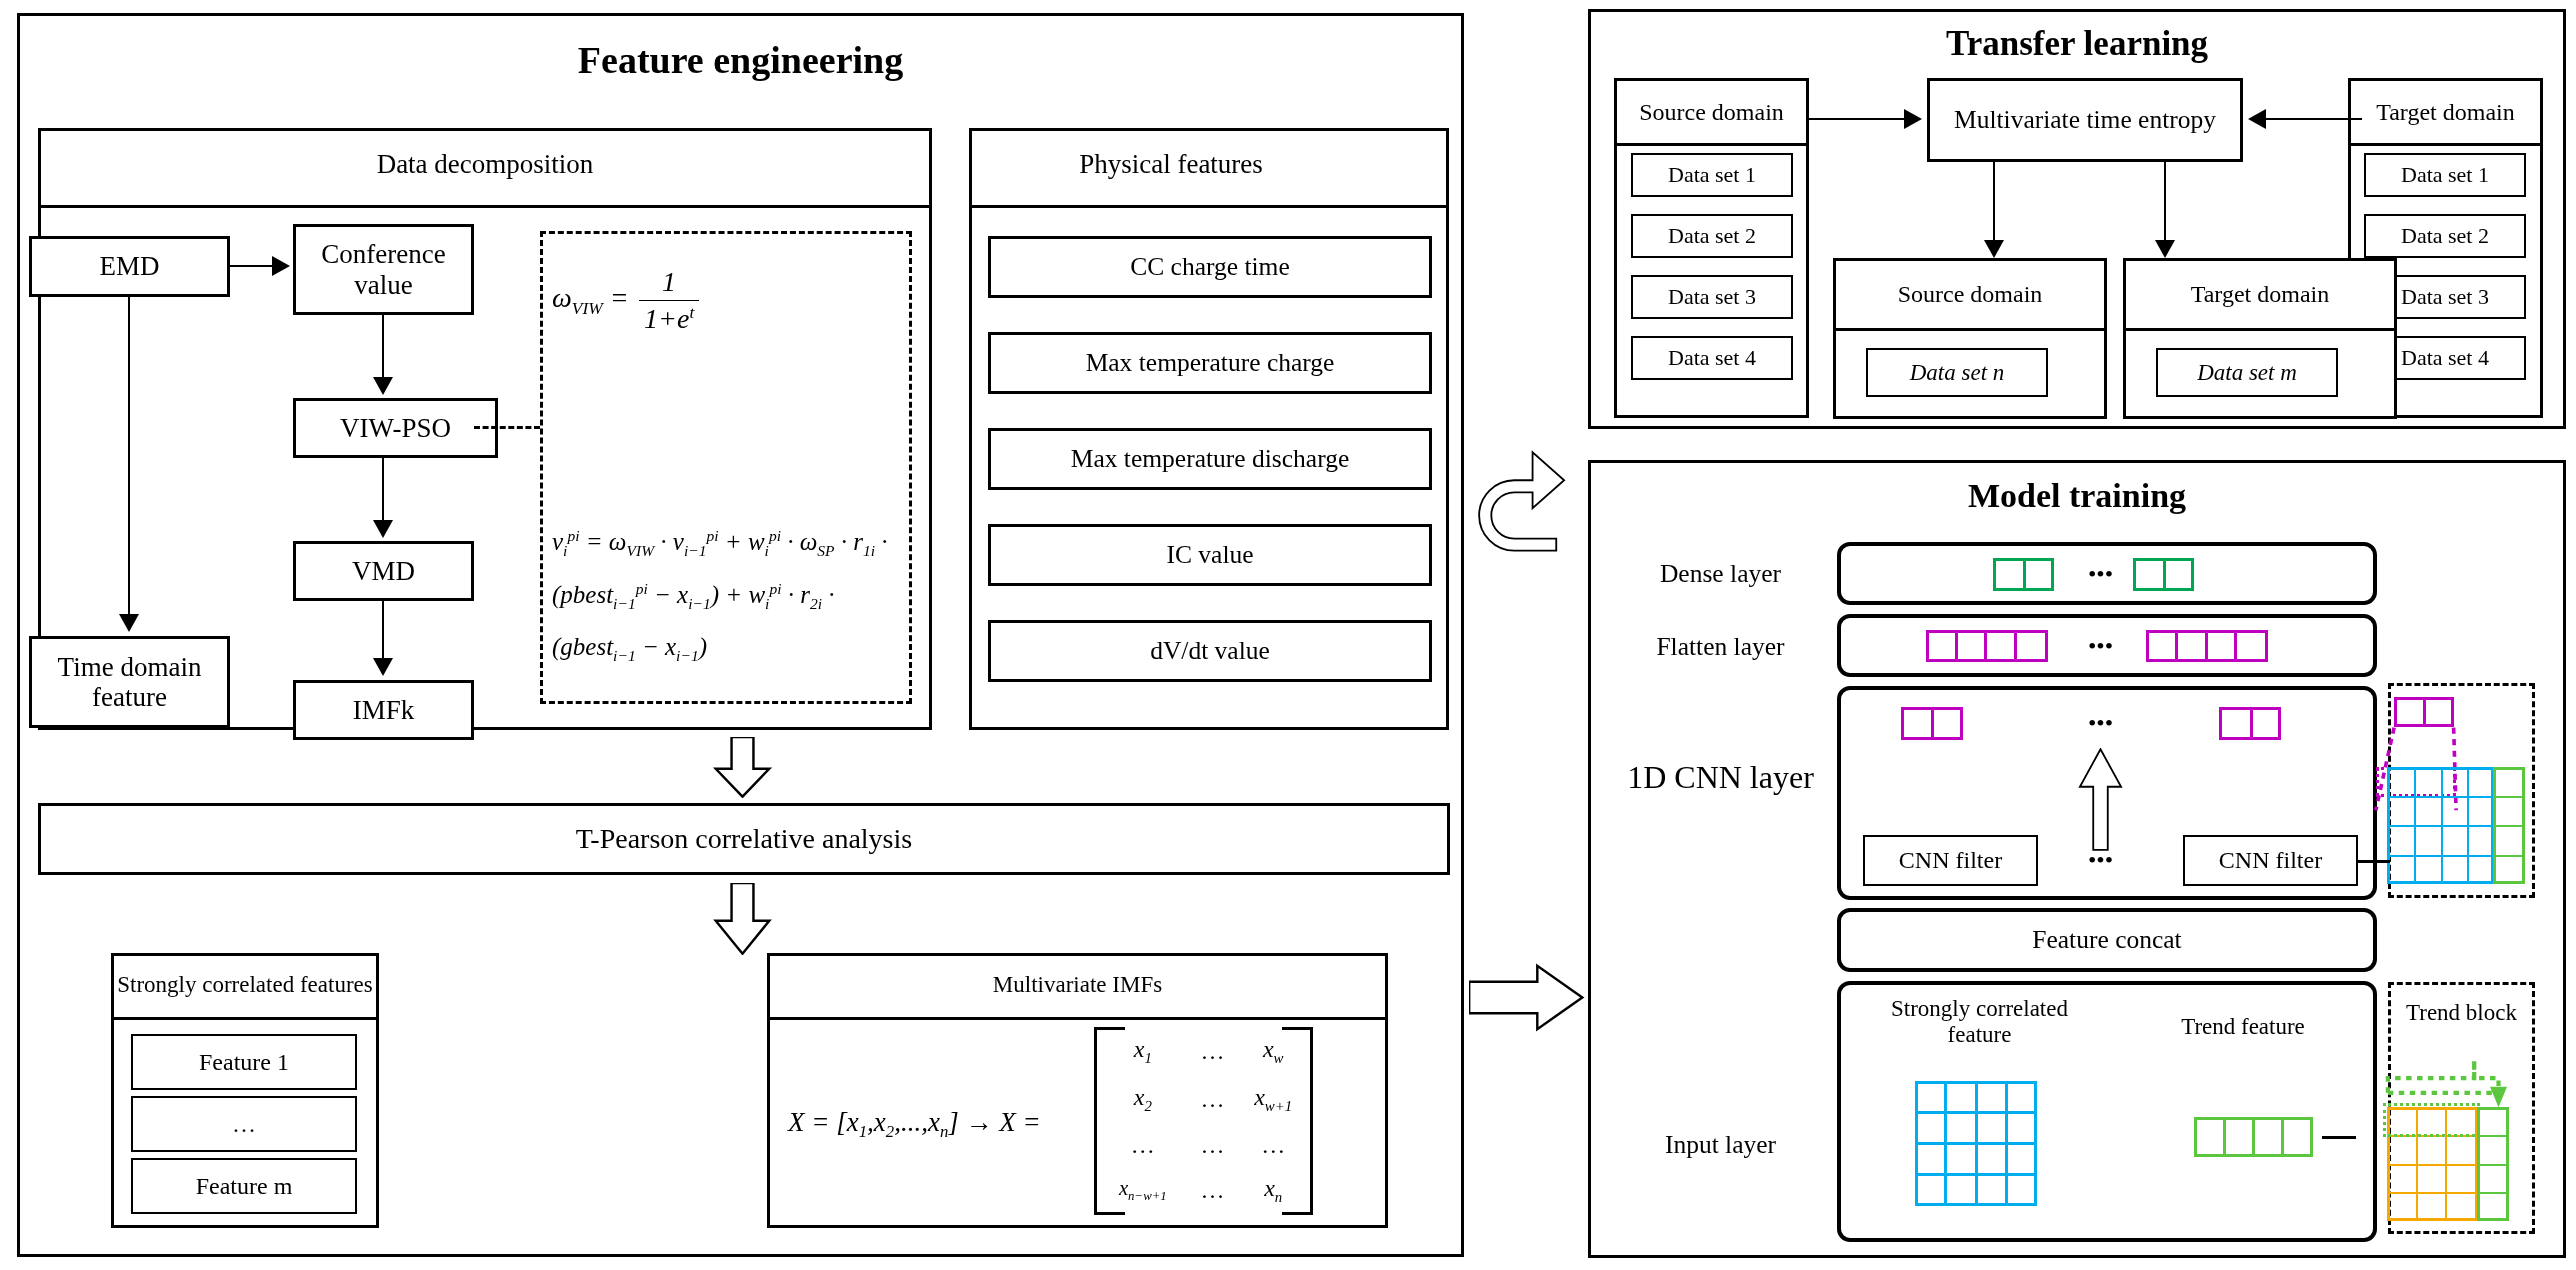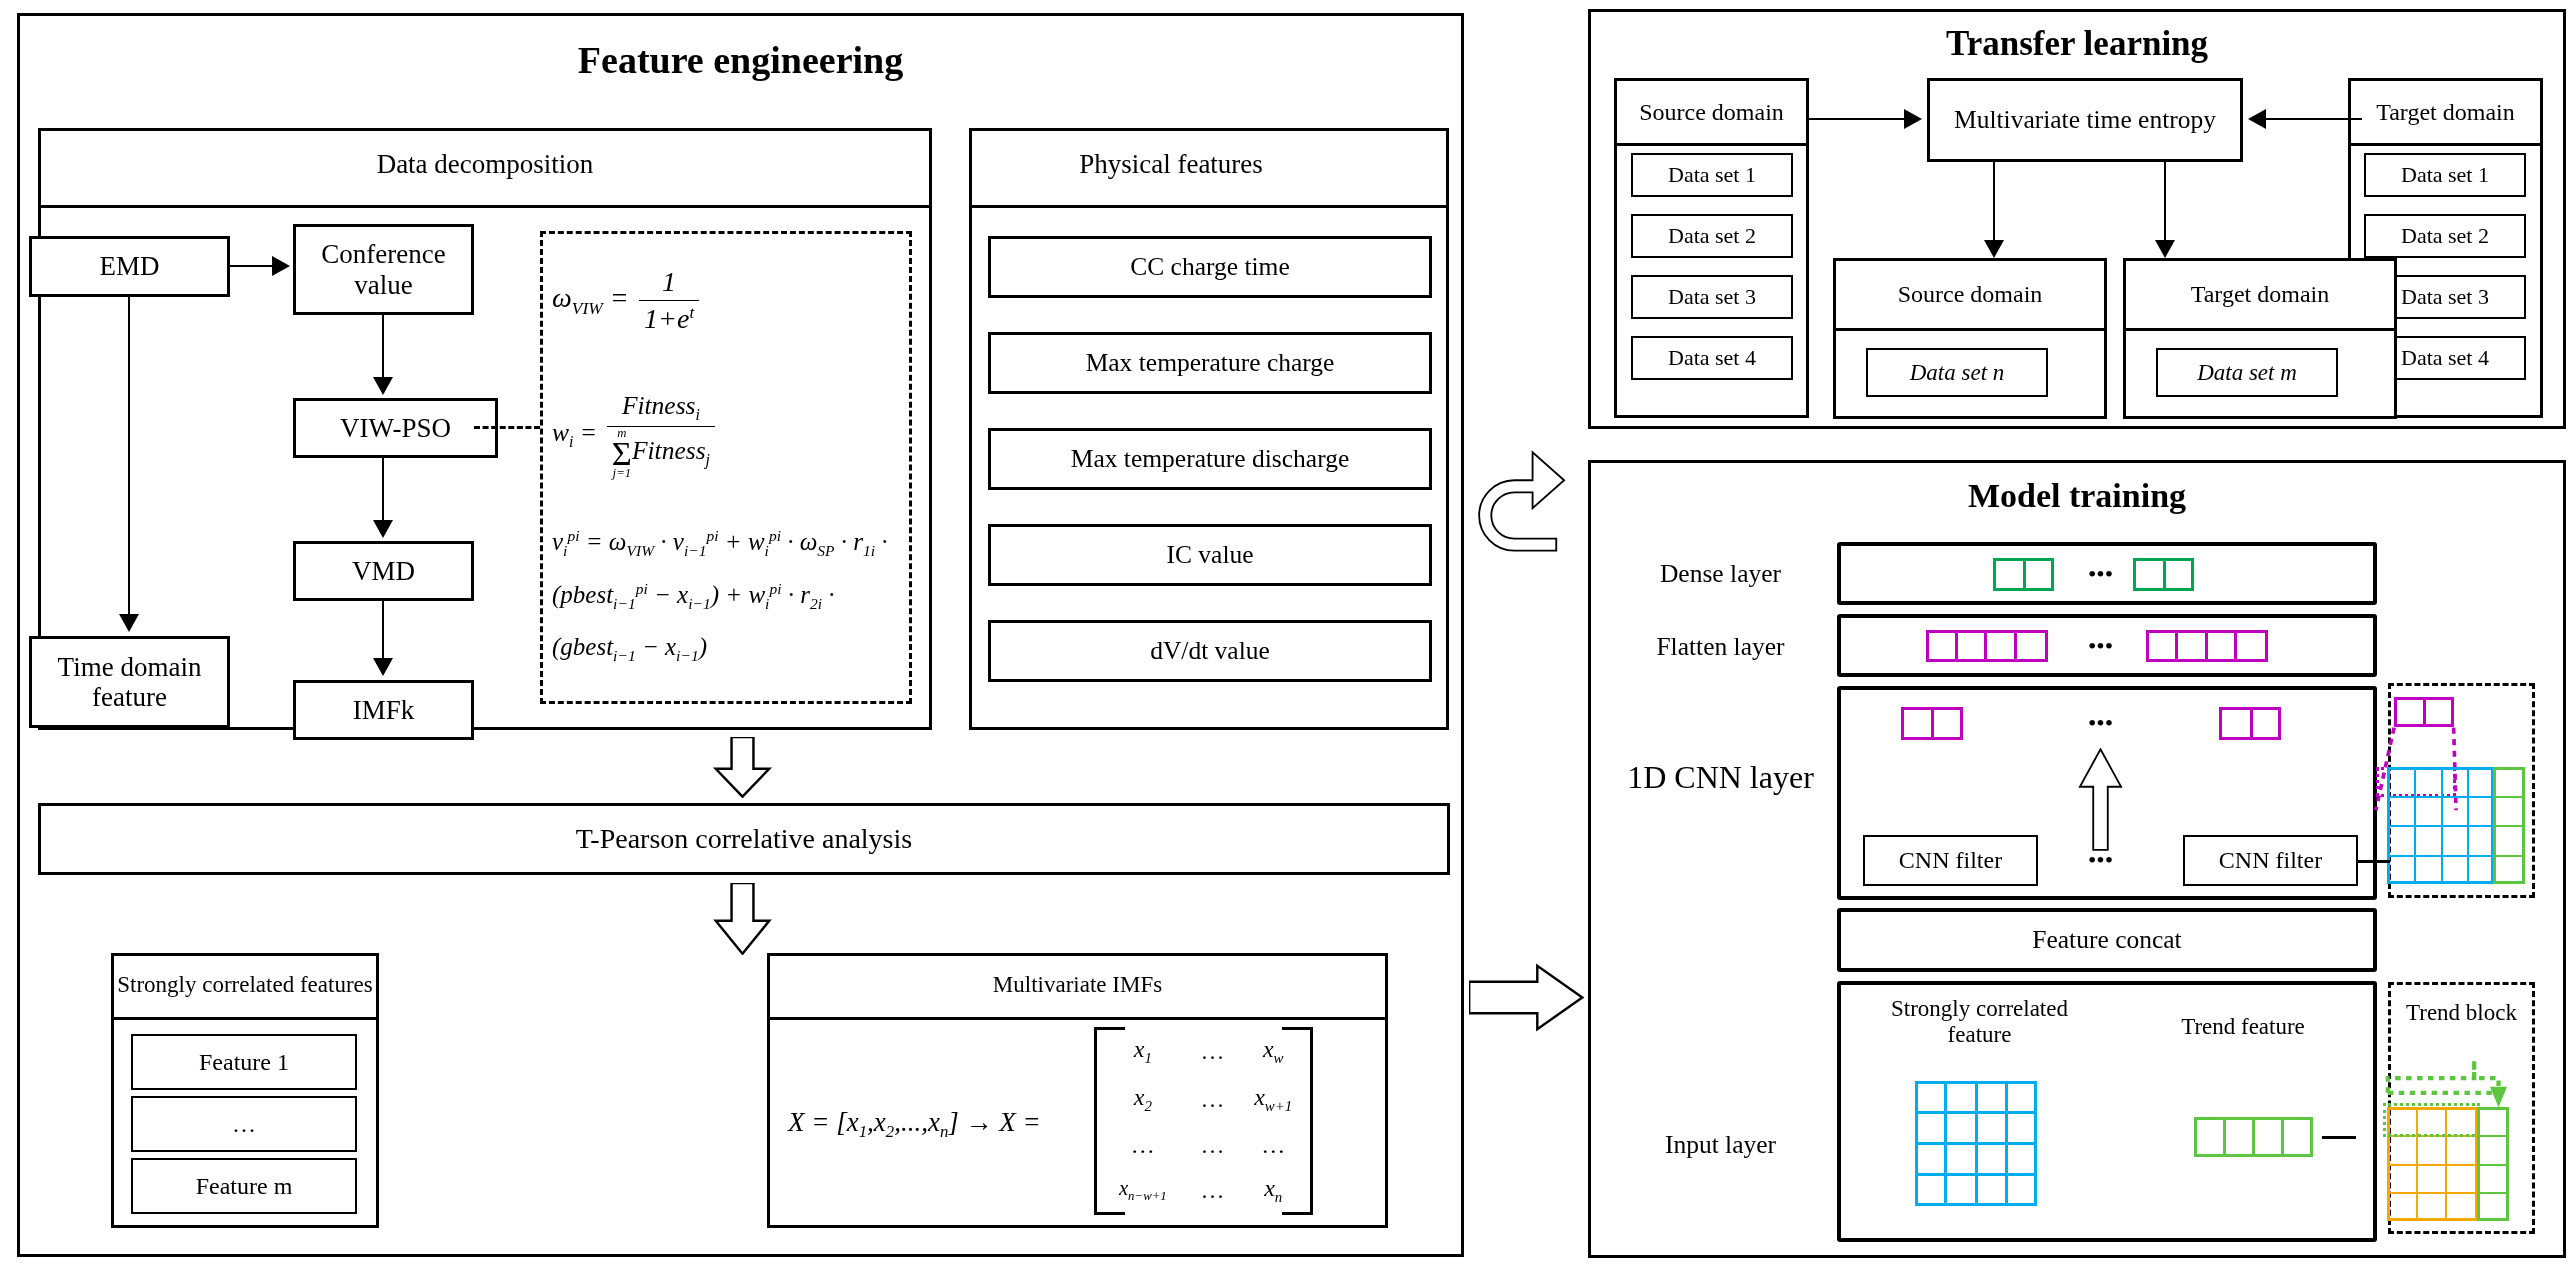--- a/index.html
+++ b/index.html
@@ -8,21 +8,21 @@
 
   
   .abs{position:absolute;box-sizing:border-box;}
   .panel{border:3.6px solid #000;background:#fff;}
   .bx{border:3px solid #000;background:#fff;display:flex;align-items:center;justify-content:center;text-align:center;line-height:1.12;}
   .bx-thin{border:2.4px solid #000;}
   .dash{border:3.6px dashed #000;background:transparent;}
   .ttl{font-weight:bold;text-align:center;}
   .lbl{text-align:center;}
   .center{display:flex;align-items:center;justify-content:center;text-align:center;}
-  .rnd{border:4.3px solid #000;border-radius:3px;background:#fff;}
+  .rnd{border:4.3px solid #000;border-radius:13px;background:#fff;}
 
   
   .vline{position:absolute;background:#000;width:2.4px;}
   .hline{position:absolute;background:#000;height:2.4px;}
   .arrowdown{position:absolute;width:0;height:0;border-left:10.3px solid transparent;border-right:10.3px solid transparent;border-top:18px solid #000;}
   .arrowright{position:absolute;width:0;height:0;border-top:10.3px solid transparent;border-bottom:10.3px solid transparent;border-left:18px solid #000;}
   .arrowleft{position:absolute;width:0;height:0;border-top:10.3px solid transparent;border-bottom:10.3px solid transparent;border-right:18px solid #000;}
 
   
   .mi{font-style:italic;}
@@ -93,36 +93,20 @@
     <span class="mi" style="white-space:nowrap;">
       ω<sub>VIW</sub>&nbsp;=
       <span class="frac">
           <span class="num">1</span>
           <span class="den">1+<i>e</i><sup>t</sup></span>
         </span>
     </span>
 
   </div>
 
-  <div class="abs" style="left:552px;top:365px;width:353px;height:140px;font-size:25.5px;display:flex;align-items:center;">
-    <span class="mi" style="white-space:nowrap;">
-      w<sub>i</sub>&nbsp;=
-      <span class="frac">
-        <span class="num">Fitness<sub>i</sub></span>
-        <span class="den" style="padding-top:1.2px;">
-          <span style="display:inline-flex;flex-direction:column;align-items:center;line-height:.85;vertical-align:middle;">
-            <span style="font-size:.5em;">m</span>
-            <span style="font-size:1.35em;font-style:normal;">Σ</span>
-            <span style="font-size:.5em;">j=1</span>
-          </span>Fitness<sub>j</sub>
-        </span>
-      </span>
-    </span>
-
-  </div>
 
   <div class="abs mi" style="left:552px;top:516px;width:356px;height:182px;font-size:25px;line-height:2.1;">
     <div style="white-space:nowrap;">
       v<sub>i</sub><sup>pi</sup> = ω<sub>VIW</sub> · v<sub>i−1</sub><sup>pi</sup> + w<sub>i</sub><sup>pi</sup> · ω<sub>SP</sub> · r<sub>1i</sub> ·
     </div>
     <div style="white-space:nowrap;">
       (pbest<sub>i−1</sub><sup>pi</sup> − x<sub>i−1</sub>) + w<sub>i</sub><sup>pi</sup> · r<sub>2i</sub> ·
     </div>
     <div style="white-space:nowrap;">
       (gbest<sub>i−1</sub> − x<sub>i−1</sub>)

